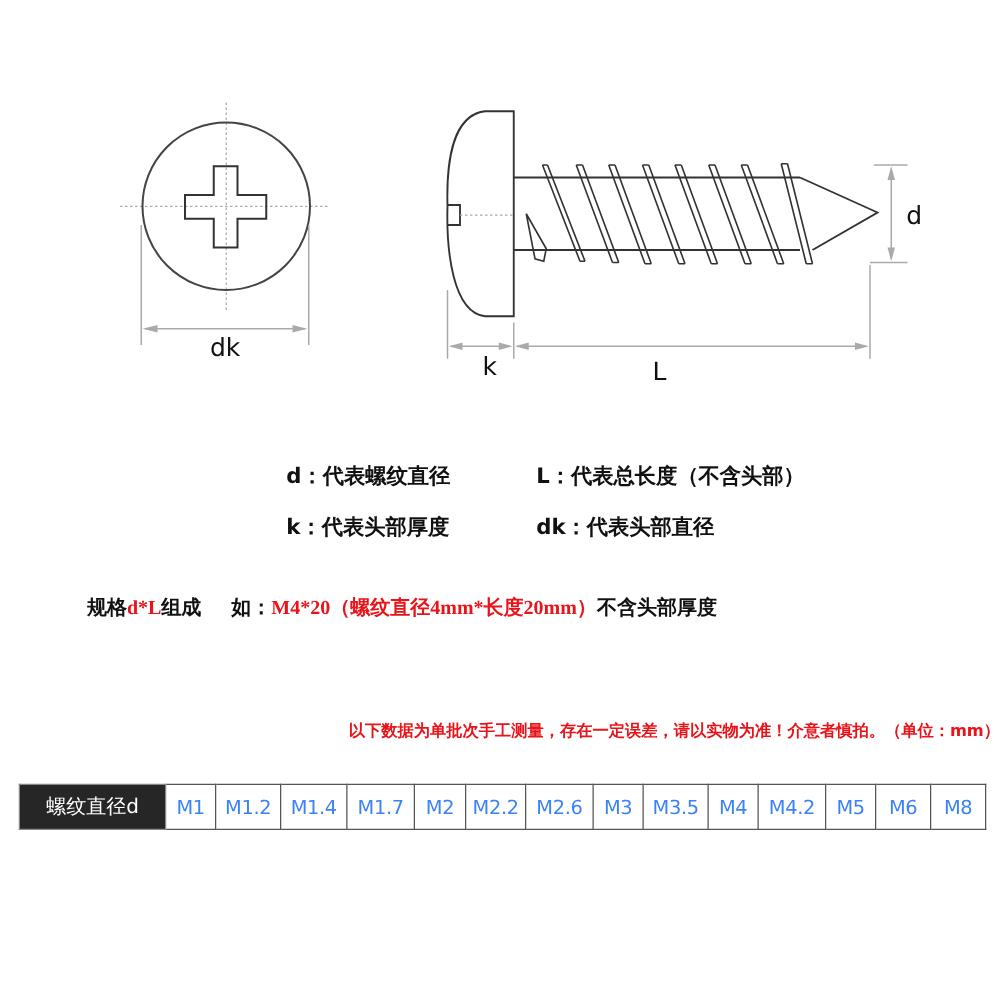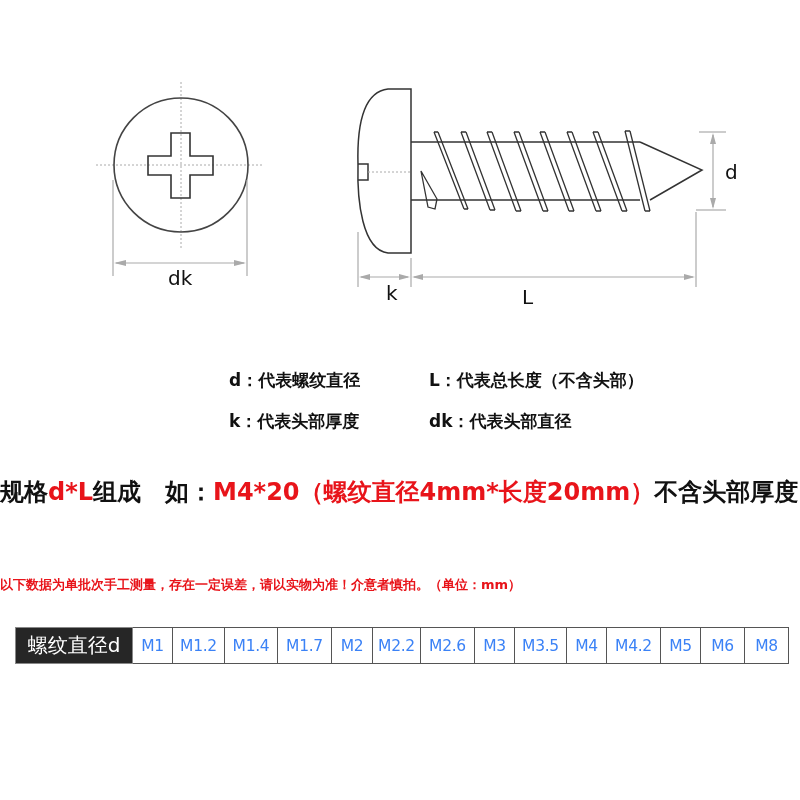--- a/index.html
+++ b/index.html
@@ -1,25 +1,25 @@
 <!DOCTYPE html>
 <html><head>
 <meta charset="utf-8">
 <style>
   html,body{margin:0;padding:0;background:#fff;}
   body{width:800px;height:800px;position:relative;overflow:hidden;font-family:"DejaVu Sans","Liberation Sans",sans-serif;color:#111;}
   svg.drawing{position:absolute;left:0;top:0;}
   .dimlabel{position:absolute;font-size:20px;color:#111;font-family:"DejaVu Sans",sans-serif;}
   .legend{position:absolute;font-size:17px;font-weight:bold;white-space:nowrap;color:#111;margin-left:24px;}
-  .spec{position:absolute;left:0;width:643px;top:476px;text-align:center;font-size:24px;font-weight:bold;white-space:nowrap;color:#111;}
+  .spec{position:absolute;left:0;width:643px;top:476px;text-align:center;font-size:16px;font-weight:bold;white-space:nowrap;color:#111;font-family:Liberation Serif, serif;}
   .red{color:#e8141a;}
-  .note{position:absolute;left:0;width:800px;top:576px;text-align:left;font-size:13px;font-weight:bold;color:#e8141a;white-space:nowrap;}
+  .note{position:absolute;left:0;width:800px;top:576px;text-align:right;font-size:13px;font-weight:bold;color:#e8141a;white-space:nowrap;}
   table.specs{position:absolute;left:15px;top:627px;border-collapse:collapse;table-layout:fixed;}
   table.specs td{border:1.5px solid #555;height:35px;padding:0;text-align:center;font-size:15.5px;color:#3b82f6;font-family:"DejaVu Sans",sans-serif;white-space:nowrap;overflow:hidden;letter-spacing:-0.3px;}
-  table.specs td.hdr{background:#262626;color:#fff;font-size:20px;border-color:#888;letter-spacing:0;}
+  table.specs td.hdr{background:#262626;color:#fff;font-size:16px;border-color:#888;letter-spacing:0;}
 </style>
 </head>
 <body>
 
 <svg class="drawing" width="800" height="330" viewBox="0 0 800 330">
 
   <g>
     <line x1="181" y1="82" x2="181" y2="248" stroke="#aaa" stroke-width="1" stroke-dasharray="2,2"></line>
     <line x1="96" y1="165" x2="262" y2="165" stroke="#aaa" stroke-width="1" stroke-dasharray="2,2"></line>
     <circle cx="181" cy="165" r="67" fill="none" stroke="#444" stroke-width="1.6"></circle>

